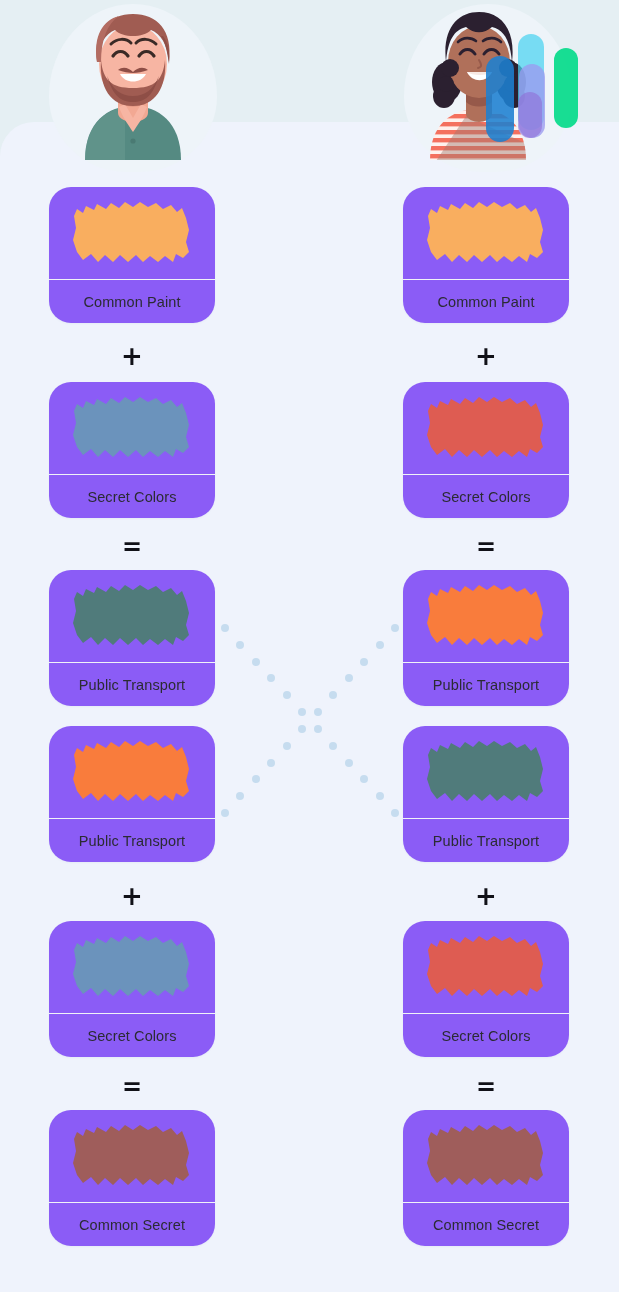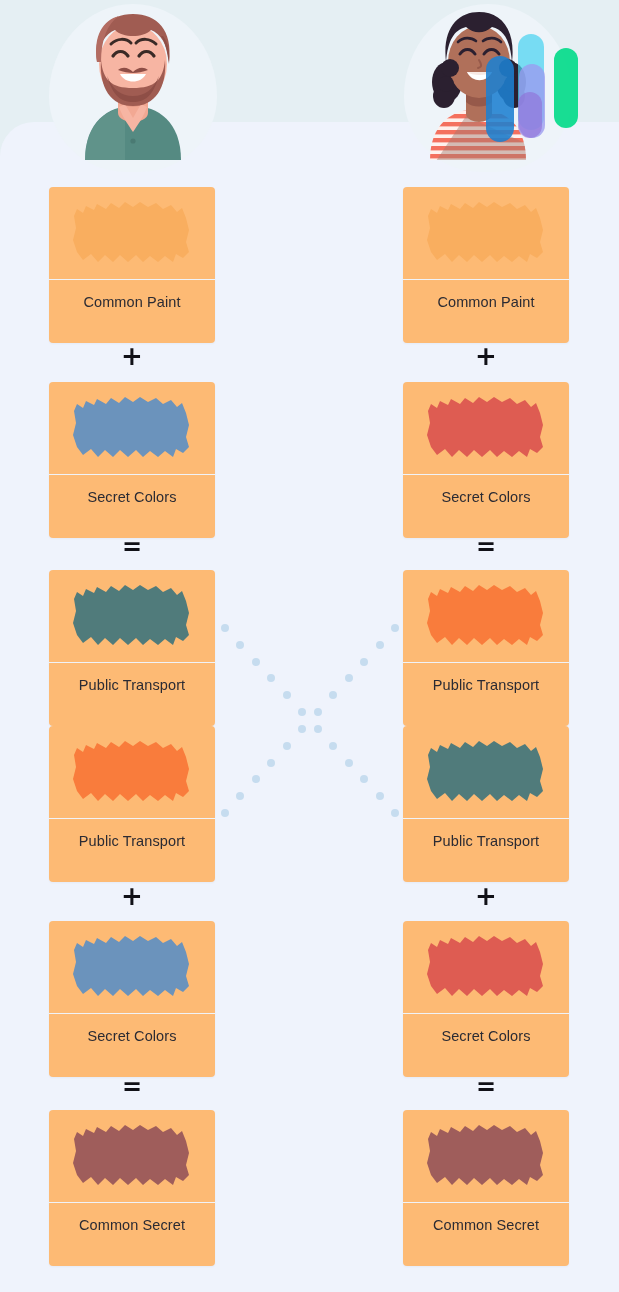--- a/index.html
+++ b/index.html
@@ -32,22 +32,22 @@
   
   .avatar{position:absolute;}
   .avatar svg{display:block;}
 
   
   .col{position:absolute;top:0;width:250px;}
   .col-l{left:7px;}
   .col-r{left:362px;}
 
   .card{
-    position:absolute;background:#fdba74;border-radius:4px;
-    width:166px;height:156px;overflow:hidden;
+    position:absolute;background:#8b5cf6;border-radius:22px;
+    width:166px;height:136px;overflow:hidden;
     box-shadow:0 1px 2px rgba(60,90,140,.05);
   }
   .swatch-wrap{
     position:relative;height:92px;width:100%;
     border-bottom:1px solid #f0f3f8;
     display:flex;align-items:center;justify-content:center;
   }
   .swatch{
     width:124px;height:66px;
   }

